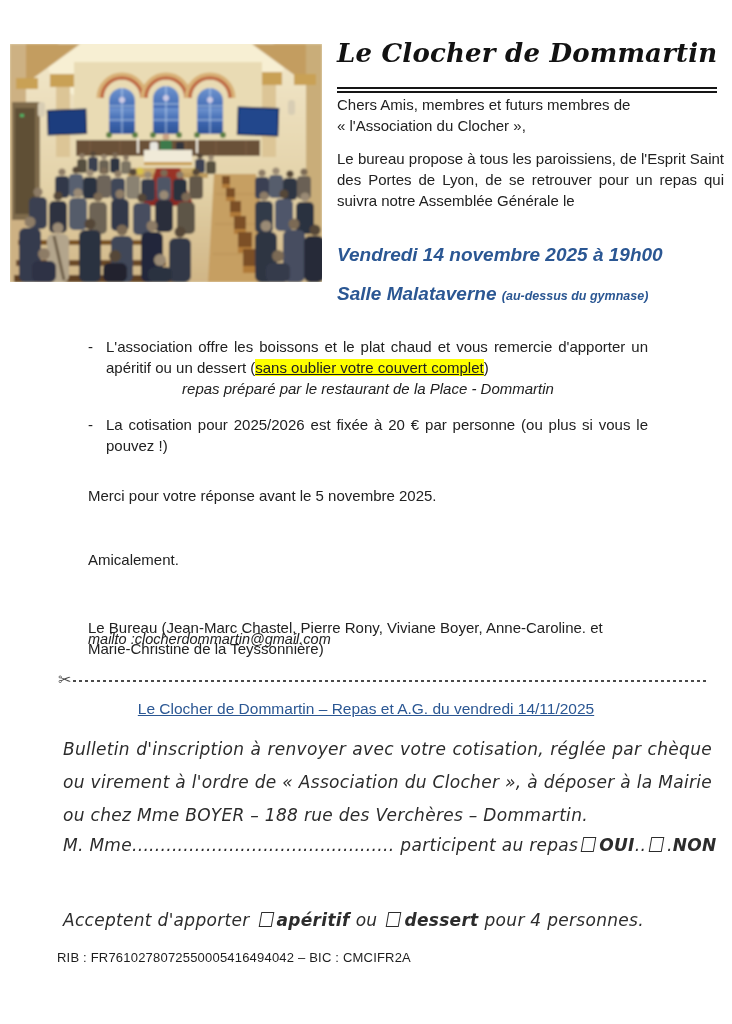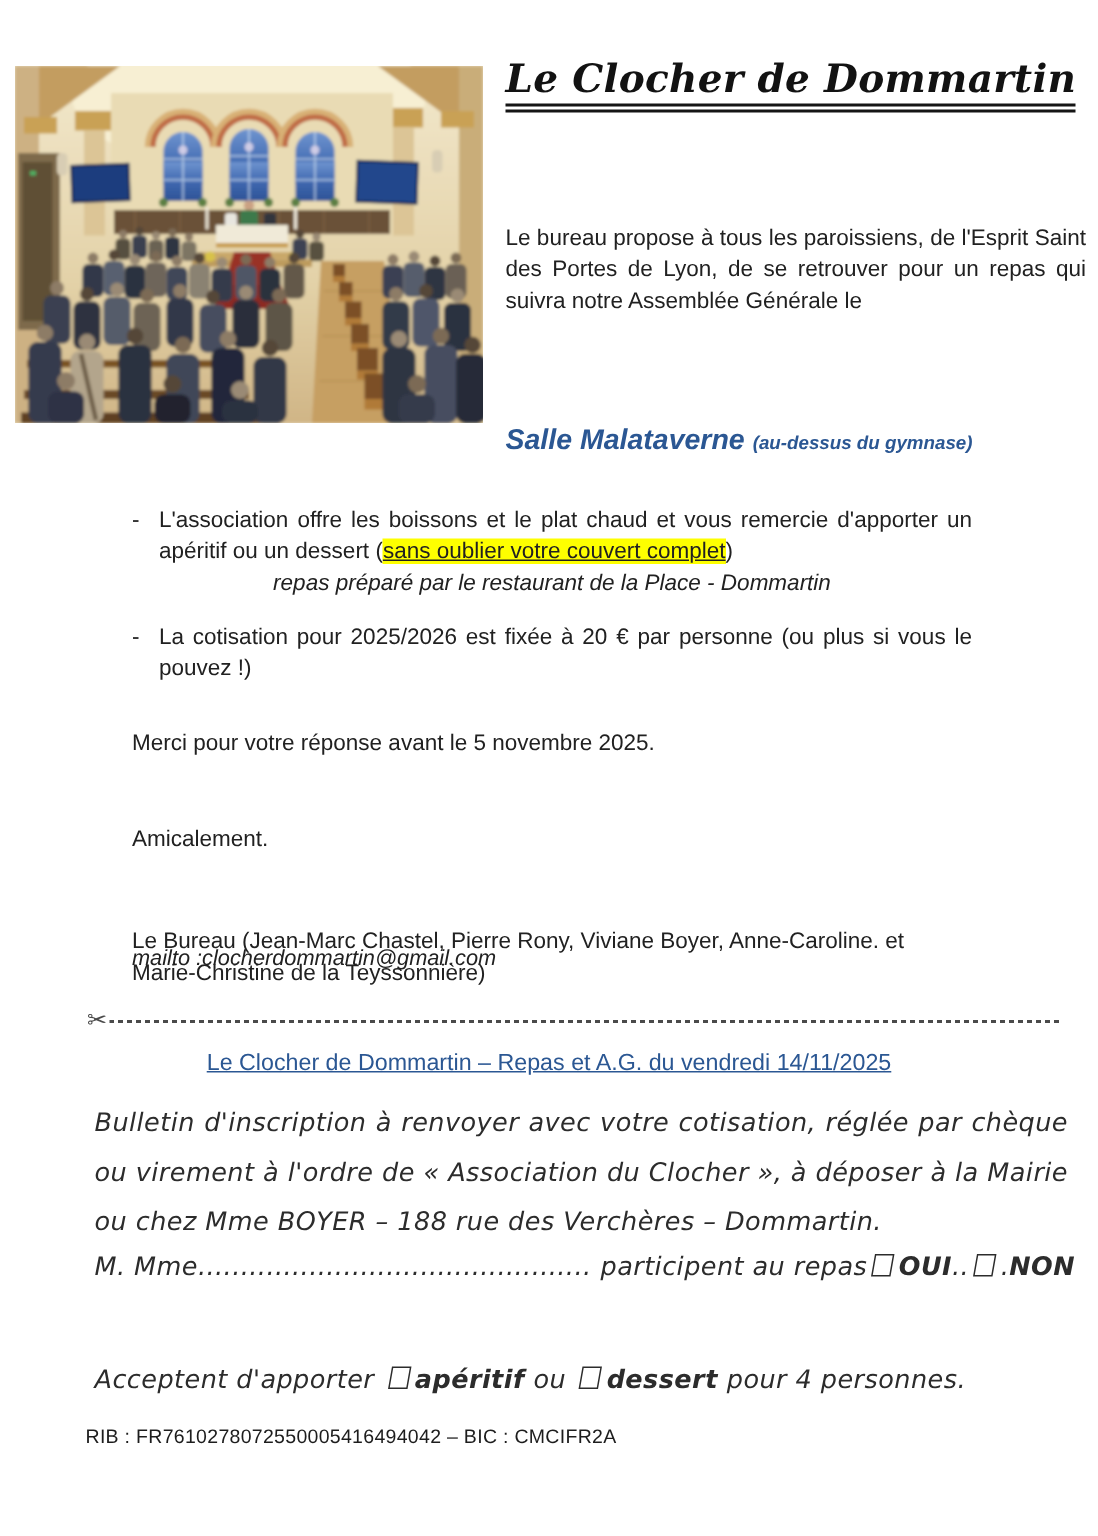--- a/index.html
+++ b/index.html
@@ -6,21 +6,21 @@
   .page {
     position:relative; width:732px; height:1024px; background:#ffffff;
     font-family:"Liberation Sans", sans-serif; color:#212121; overflow:hidden;
   }
   
   .title {
     position:absolute; left:337px; top:38px; width:390px;
     font-family:"DejaVu Serif", serif; font-weight:bold; font-style:italic;
     font-size:26px; color:#121212; letter-spacing:.2px; white-space:nowrap;
   }
-  .title .ul { display:inline-block; border-bottom:6px double #151515; padding-bottom:1px; }
+  .title .ul { display:inline-block; border-bottom:6px double #151515; padding-bottom:19px; }
   .salutation {
     position:absolute; left:337px; top:94px; width:365px;
     font-size:15px; line-height:21px;
   }
   .intro {
     position:absolute; left:337px; top:148px; width:387px;
     font-size:15px; line-height:21px; text-align:justify;
   }
   .event-date {
     position:absolute; left:337px; top:244px; width:390px;
@@ -326,23 +326,25 @@
             <rect x="138" y="223" width="24" height="15" rx="6" fill="#2a3040"></rect>
           <circle cx="268" cy="212" r="6" fill="#7b6a55"></circle>
             <rect x="256" y="219" width="24" height="19" rx="6" fill="#343b4c"></rect>
         </g>
       </g>
     </svg>
   </div>
 
   <div class="title"><span class="ul">Le Clocher de Dommartin</span></div>
 
+  <div class="salutation">Chers Amis, membres et futurs membres de «&nbsp;l'Association du Clocher&nbsp;»,</div>
 
   <div class="intro">Le bureau propose à tous les paroissiens, de l'Esprit Saint des Portes de Lyon, de se retrouver pour un repas qui suivra notre Assemblée Générale le</div>
 
+  <div class="event-date">Vendredi 14 novembre 2025 à 19h00</div>
 
   <div class="event-place">
     <span>Salle Malataverne</span>
     <span class="note">(au-dessus du gymnase)</span>
   </div>
 
   <div class="bullet b1">
     <span class="dash">-</span>
     <span class="btext"><span>L'association offre les boissons et le plat chaud et vous remercie d'apporter un apéritif ou un dessert (</span><span class="hl">sans oublier votre couvert complet</span><span>)</span></span>
   </div>

